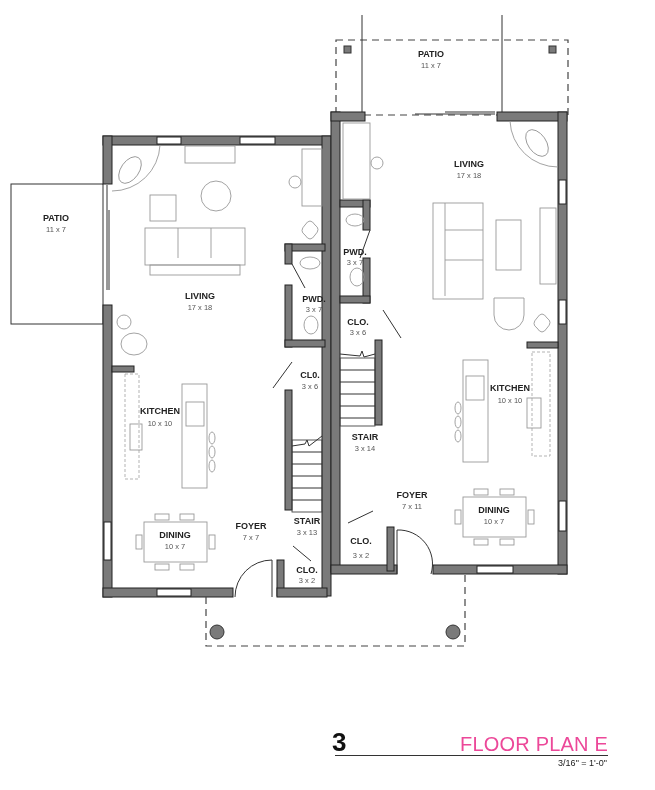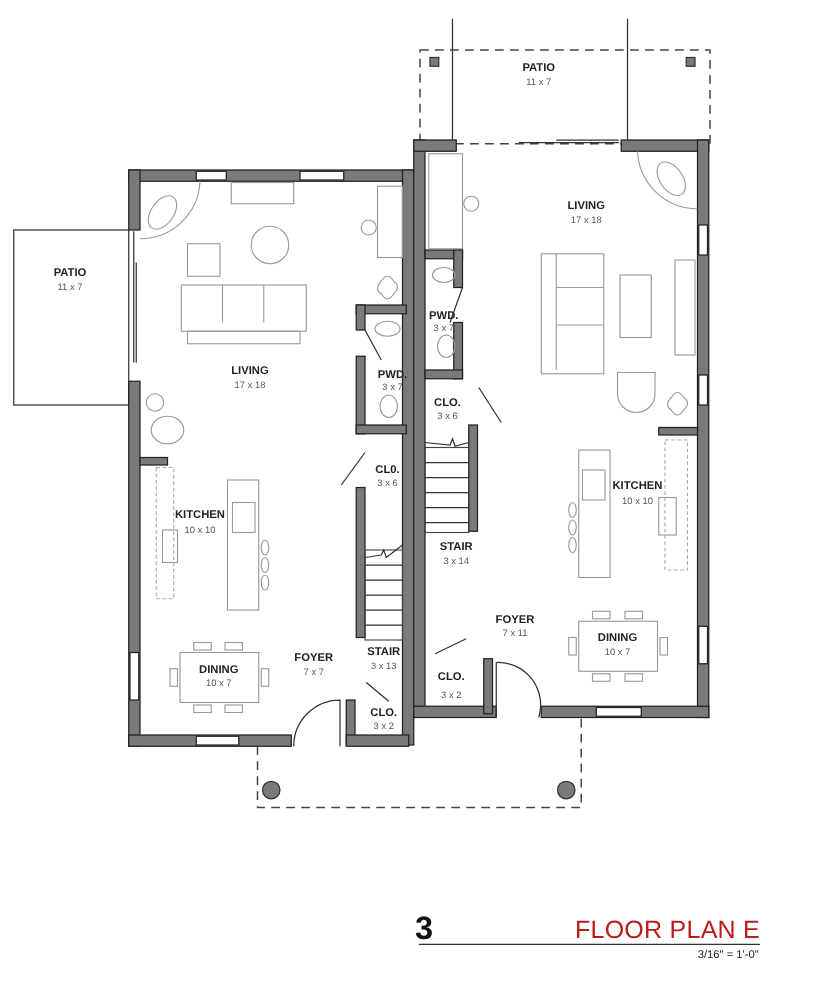--- a/index.html
+++ b/index.html
@@ -8,21 +8,21 @@
   .wall { fill: #7a7a7a; stroke: #222; stroke-width: 1; }
   .thin { fill: none; stroke: #333; stroke-width: 1; }
   .dash { fill: none; stroke: #444; stroke-width: 1.2; stroke-dasharray: 7 5; }
   .furn { fill: none; stroke: #999; stroke-width: 0.9; }
   .furn-d { fill: none; stroke: #aaa; stroke-width: 0.9; stroke-dasharray: 3 2; }
   .win { fill: #fff; stroke: #222; stroke-width: 1; }
   .col { fill: #7a7a7a; stroke: #333; stroke-width: 1; }
   .room-name { font-family: "Liberation Sans", sans-serif; font-weight: bold; font-size: 9px; fill: #222; text-anchor: middle; }
   .room-size { font-family: "Liberation Sans", sans-serif; font-size: 7.5px; fill: #555; text-anchor: middle; }
   .title-num { position: absolute; left: 332px; top: 727px; font-family: "Liberation Sans", sans-serif; font-weight: bold; font-size: 26px; color: #111; }
-  .title-text { position: absolute; right: 47px; top: 733px; font-family: "Liberation Sans", sans-serif; font-size: 20px; color: #b91c1c; letter-spacing: 0.2px; }
+  .title-text { position: absolute; right: 47px; top: 733px; font-family: "Liberation Sans", sans-serif; font-size: 20px; color: #ec4899; letter-spacing: 0.2px; }
   .title-rule { position: absolute; left: 335px; top: 755px; width: 273px; height: 1px; background: #333; }
   .title-scale { position: absolute; right: 48px; top: 758px; font-family: "Liberation Sans", sans-serif; font-size: 9px; color: #222; }
 </style>
 </head>
 <body>
 
 <svg width="655" height="790" viewBox="0 0 655 790">
 
   <g>
     <rect class="dash" x="336" y="40" width="232" height="75"></rect>

